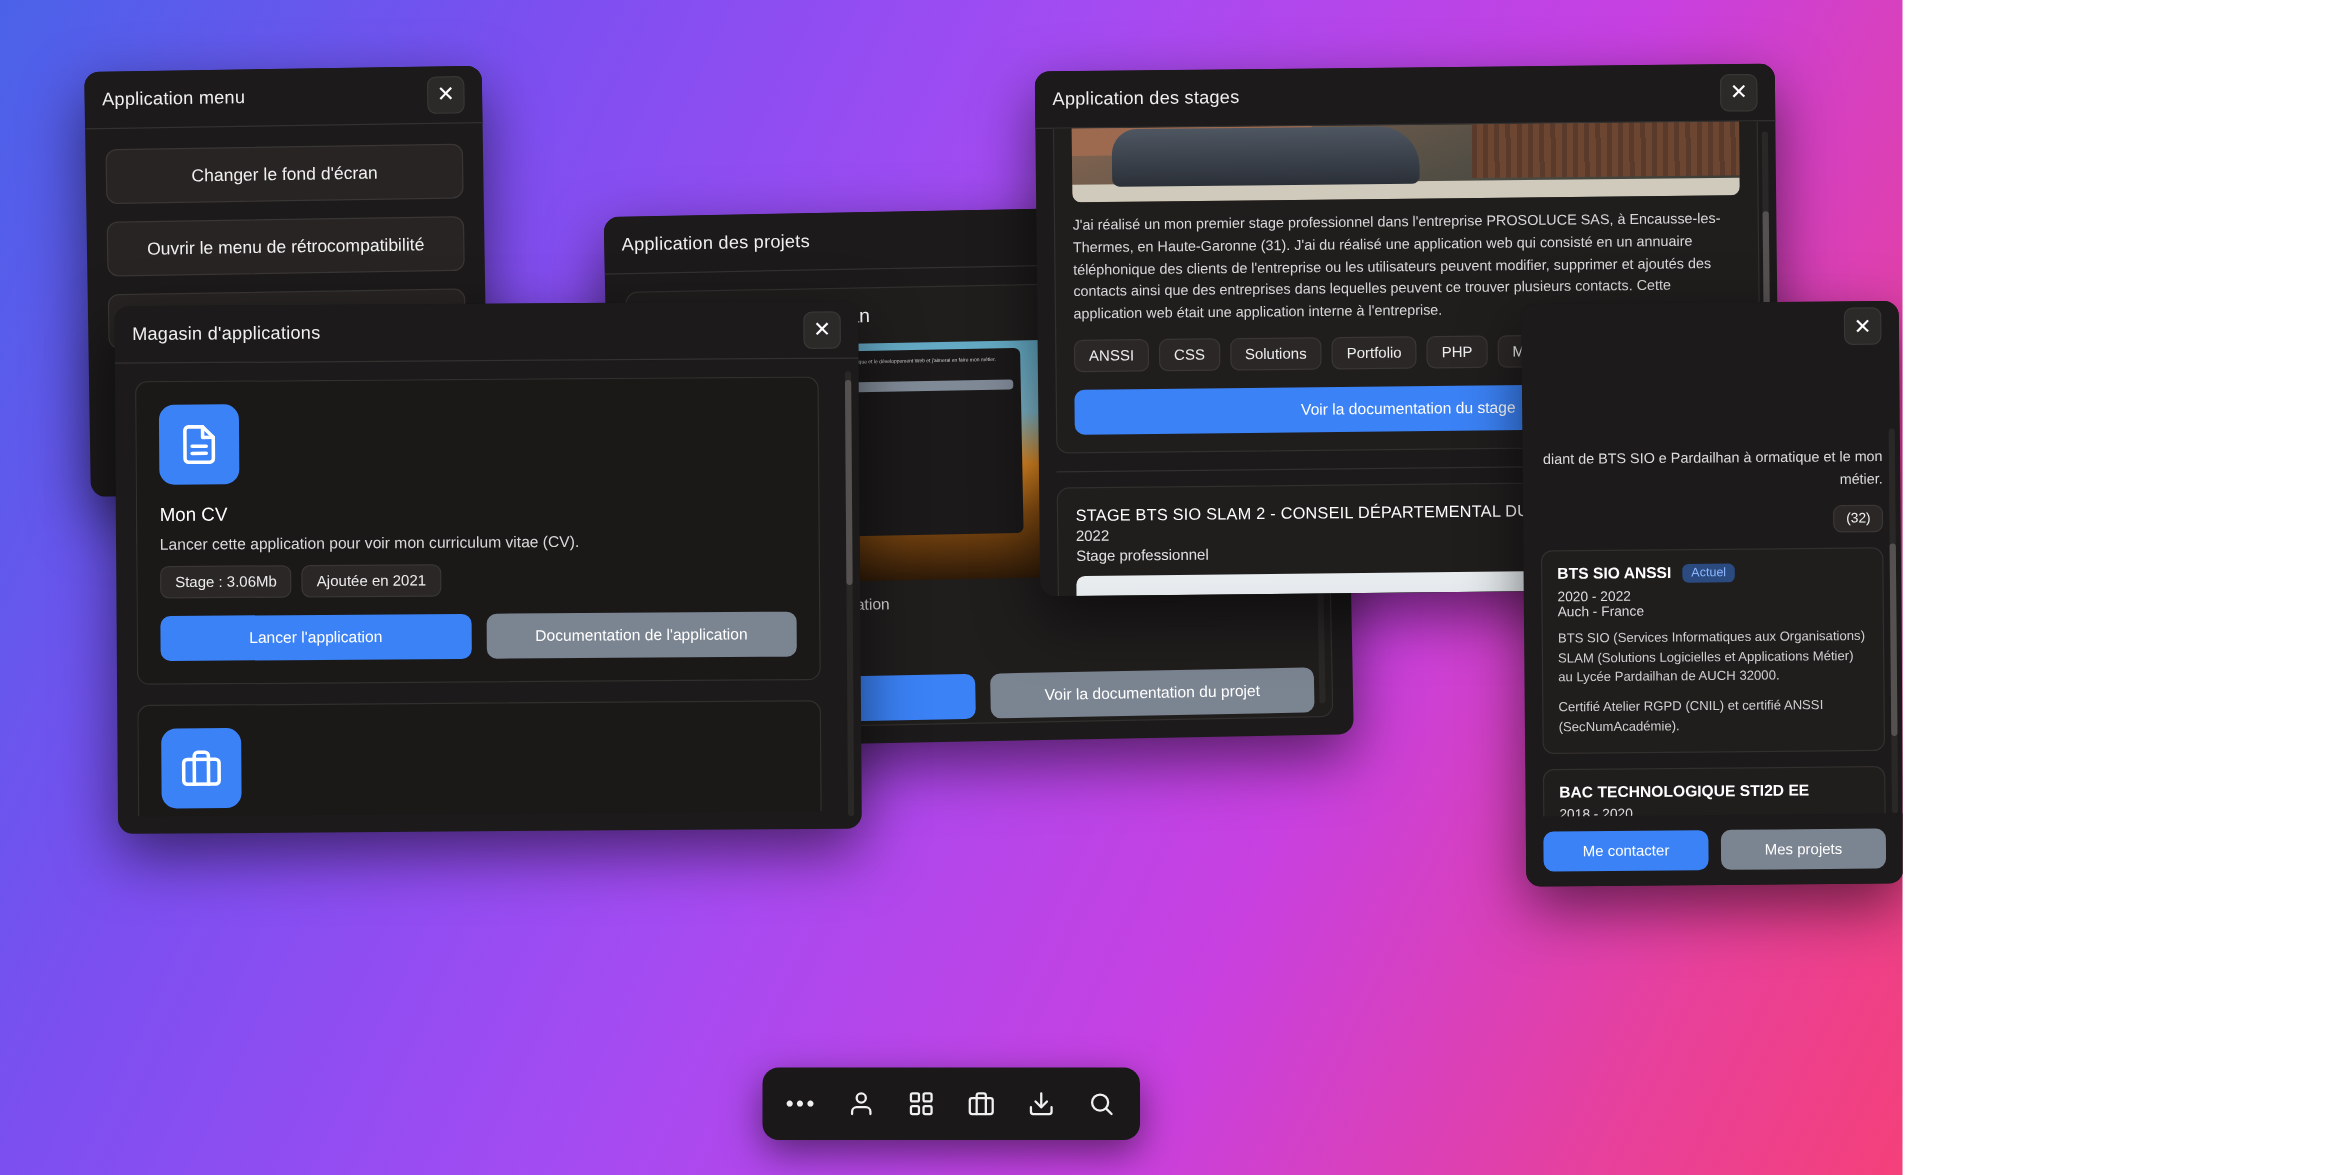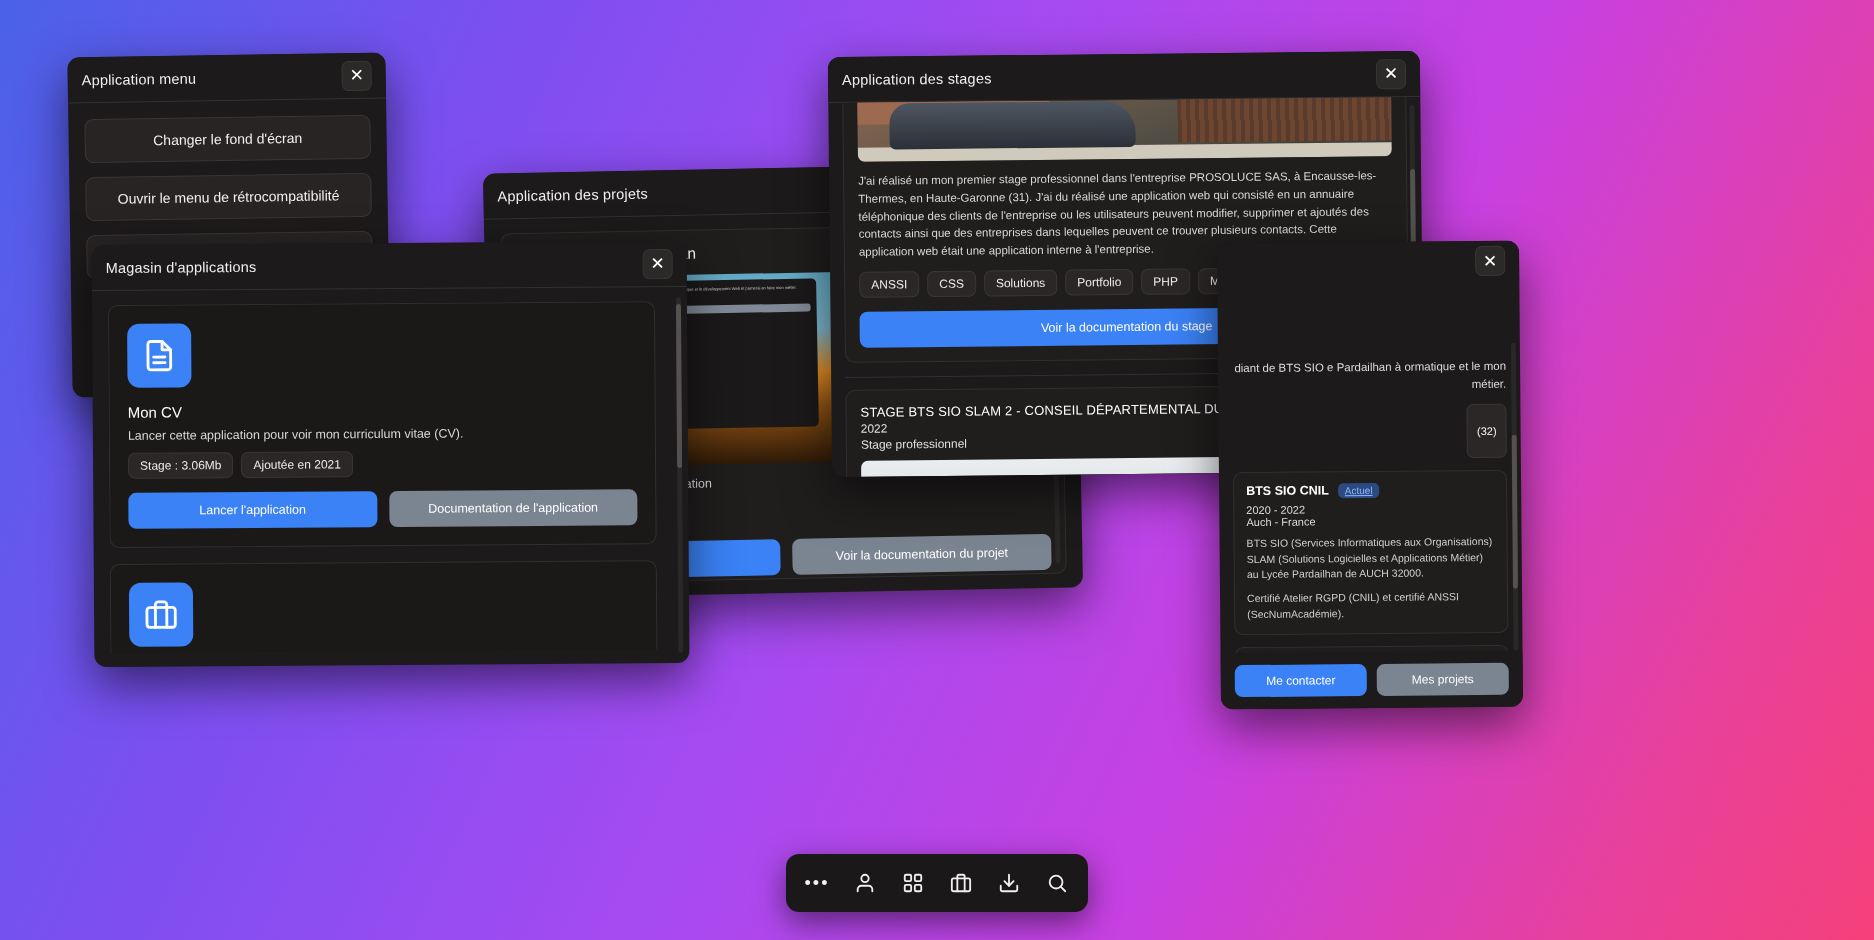--- a/index.html
+++ b/index.html
@@ -1,21 +1,21 @@
 <!DOCTYPE html>
 <html><head>
 <meta charset="utf-8">
 <style>
   * { box-sizing: border-box; margin: 0; padding: 0; }
   html, body {
     width: 1874px; height: 940px; overflow: hidden;
     font-family: "Liberation Sans", sans-serif;
   }
   #desktop {
-    position: relative; width: 1874px; height: 940px;
+    position: relative; width: 1522px; height: 940px;
     background: linear-gradient(115deg, #4a62e8 0%, #7b4ff0 22%, #a44bf2 45%, #c840e0 68%, #e8409a 88%, #f4407a 100%);
     overflow: hidden;
   }
 
   
   .win {
     position: absolute;
     background: #1c1a1a;
     border-radius: 12px;
     box-shadow: 0 18px 48px rgba(0,0,0,.55);
@@ -159,30 +159,30 @@
 
   
   #win-cv {
     left: 1219px; top: 242px; width: 302px; height: 466px;
     transform: rotate(-0.5deg);
   }
   #win-cv .cv-head { height: 40px; border-bottom: none; }
   #win-cv .win-body { padding: 10px 14px; height: calc(100% - 40px); overflow: hidden; position: relative; }
   .cv-text { font-size: 11.5px; color: #dcdcdc; line-height: 1.6; }
   .cv-chips { display:flex; gap:8px; margin-top:10px; }
-  .cv-chip { background:#2b2726; border:1px solid #3a3635; border-radius:7px; padding:20px 9px; font-size:11px; }
+  .cv-chip { background:#2b2726; border:1px solid #3a3635; border-radius:7px; padding:4px 9px; font-size:11px; }
   .cv-block {
     background:#201d1d; border:1px solid #332f2f; border-radius:9px;
     padding:11px 12px; margin-top:12px;
   }
   .cv-block-head { display:flex; align-items:center; gap:9px; }
   .cv-block-title { font-size: 12.5px; color:#fff; font-weight: bold; }
   .badge-actuel {
     background:#2b4a80; color:#8cb8ff; border-radius:5px;
-    padding:2px 7px; font-size:10px;text-decoration:underline;
+    padding:2px 7px; font-size:10px;
   }
   .cv-dates { font-size:11px; color:#dcdcdc; margin-top:5px; }
   .cv-loc { font-size:11px; color:#dcdcdc; }
   .cv-para { font-size:10.5px; color:#cfcfcf; line-height:1.5; margin-top:8px; }
   .cv-footer {
     position:absolute; left:0; right:0; bottom:0; padding:12px 14px;
     display:flex; gap:10px; background:#1c1a1a;
   }
   .cv-footer .btn-primary, .cv-footer .btn-grey { padding:9px 8px; font-size:12px; }
 
@@ -301,21 +301,21 @@
       <div class="close-btn">✕</div>
     </div>
     <div class="win-body">
       <div class="cv-text" style="margin-top:66px;text-align:right">diant de BTS SIO e Pardailhan à ormatique et le mon métier.</div>
       <div class="cv-chips" style="justify-content:flex-end">
         <span class="cv-chip">(32)</span>
       </div>
 
       <div class="cv-block">
         <div class="cv-block-head">
-          <span class="cv-block-title">BTS SIO CNIL</span>
+          <span class="cv-block-title">BTS SIO ANSSI</span>
           <span class="badge-actuel">Actuel</span>
         </div>
         <div class="cv-dates">2020 - 2022</div>
         <div class="cv-loc">Auch - France</div>
         <div class="cv-para">BTS SIO (Services Informatiques aux Organisations) SLAM (Solutions Logicielles et Applications Métier) au Lycée Pardailhan de AUCH 32000.</div>
         <div class="cv-para">Certifié Atelier RGPD (CNIL) et certifié ANSSI (SecNumAcadémie).</div>
       </div>
 
       <div class="cv-block">
         <div class="cv-block-head">

